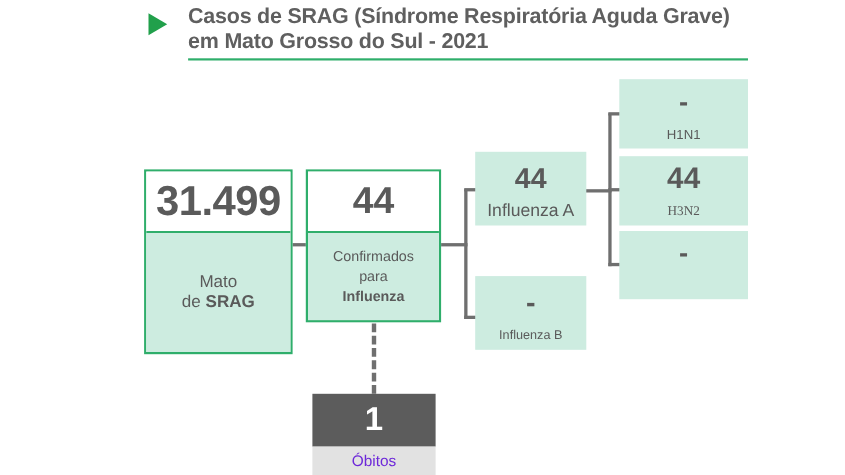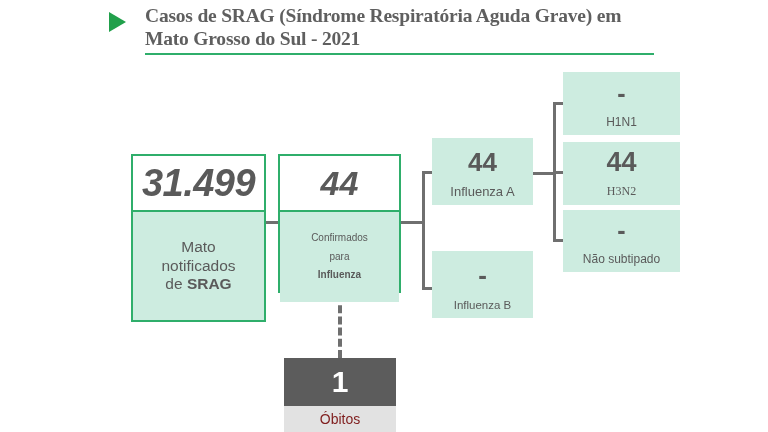--- a/index.html
+++ b/index.html
@@ -19,25 +19,24 @@
   #stage {
     position: absolute;
     left: 0; top: 0;
     width: 768px;
     height: 432px;
   }
 
   
   #header {
     position: absolute;
-    left: 109px;
+    left: 135px;
     top: 4px;
     width: 560px;
     height: 56px;
-    font-family: Liberation Serif, serif;
   }
   #play-triangle {
     position: absolute;
     left: 0px;
     top: 8px;
     width: 0;
     height: 0;
     border-left: 17px solid #21A04B;
     border-top: 10px solid transparent;
     border-bottom: 10px solid transparent;
@@ -84,21 +83,20 @@
   
   .primary {
     border: 2px solid #2fae6b;
     background: #ffffff;
   }
   .primary .num {
     background: #ffffff;
     color: #5a5a5a;
     font-weight: bold;
     border-bottom: 2px solid #2fae6b;
-    font-style: italic;
   }
   .primary .lbl {
     background: #cdece0;
     color: #5a5a5a;
     flex-direction: column;
     line-height: 18.5px;
   }
 
   
   .flat {
@@ -118,25 +116,25 @@
     font-weight: bold;
   }
 
   
   #box-notificados { left: 131px; top: 154px; width: 135px; height: 168px; }
   #box-notificados .num { height: 56px; font-size: 38px; letter-spacing: -0.5px; }
   #box-notificados .lbl { height: 108px; font-size: 15.5px; padding: 0 4px; }
 
   #box-confirmados { left: 278px; top: 154px; width: 123px; height: 139px; }
   #box-confirmados .num { height: 56px; font-size: 34px; }
-  #box-confirmados .lbl { height: 90px; font-size: 10px; padding: 0 3px; }
+  #box-confirmados .lbl { height: 79px; font-size: 13px; padding: 0 3px; }
 
   #box-influenza-a { left: 432px; top: 138px; width: 101px; height: 67px; }
   #box-influenza-a .num { height: 40px; font-size: 26px; align-items: flex-end; }
-  #box-influenza-a .lbl { height: 27px; font-size: 13px; }
+  #box-influenza-a .lbl { height: 27px; font-size: 16px; }
 
   #box-influenza-b { left: 432px; top: 251px; width: 101px; height: 67px; }
   #box-influenza-b .num { height: 40px; font-size: 26px; align-items: flex-end; }
   #box-influenza-b .lbl { height: 27px; font-size: 11.5px; }
 
   #box-h1n1 { left: 563px; top: 72px; width: 117px; height: 63px; }
   #box-h1n1 .num { height: 36px; font-size: 25px; align-items: flex-end; }
   #box-h1n1 .lbl { height: 27px; font-size: 12px; }
 
   #box-h3n2 { left: 563px; top: 142px; width: 117px; height: 63px; }
@@ -152,21 +150,21 @@
   #box-obitos .num {
     height: 48px;
     background: #5c5c5c;
     color: #ffffff;
     font-size: 30px;
     font-weight: bold;
   }
   #box-obitos .lbl {
     height: 26px;
     background: #e2e2e2;
-    color: #7f1d1d;
+    color: #6d28d9;
     font-size: 14px;
   }
 
   
   .conn {
     position: absolute;
     background: #6f6f6f;
   }
   .conn.h { height: 3px; }
   .conn.v { width: 3px; }
@@ -223,21 +221,20 @@
   <div class="conn v" id="conn-7"></div>
   <div class="conn h" id="conn-8"></div>
   <div class="conn h" id="conn-9"></div>
   <div class="conn h" id="conn-10"></div>
   <div id="conn-dashed"></div>
 
   <div class="box primary" id="box-notificados">
     <div class="num">31.499</div>
     <div class="lbl">
       <span>Mato</span>
-      <span>notificados</span>
       <span><span>de </span><b>SRAG</b></span>
     </div>
   </div>
 
   <div class="box primary" id="box-confirmados">
     <div class="num">44</div>
     <div class="lbl">
       <span>Confirmados</span>
       <span>para</span>
       <b>Influenza</b>
@@ -265,21 +262,20 @@
 
   <div class="box flat" id="box-h3n2">
     <div class="num">44</div>
     <div class="lbl">H3N2</div>
   </div>
 
   <div class="box flat" id="box-nao-subtipado">
     <div class="num">
         <span class="dash">-</span>
       </div>
-    <div class="lbl">Não subtipado</div>
   </div>
 
   <div class="box" id="box-obitos">
     <div class="num">1</div>
     <div class="lbl">Óbitos</div>
   </div>
 
 </div>
 
 </body></html>

